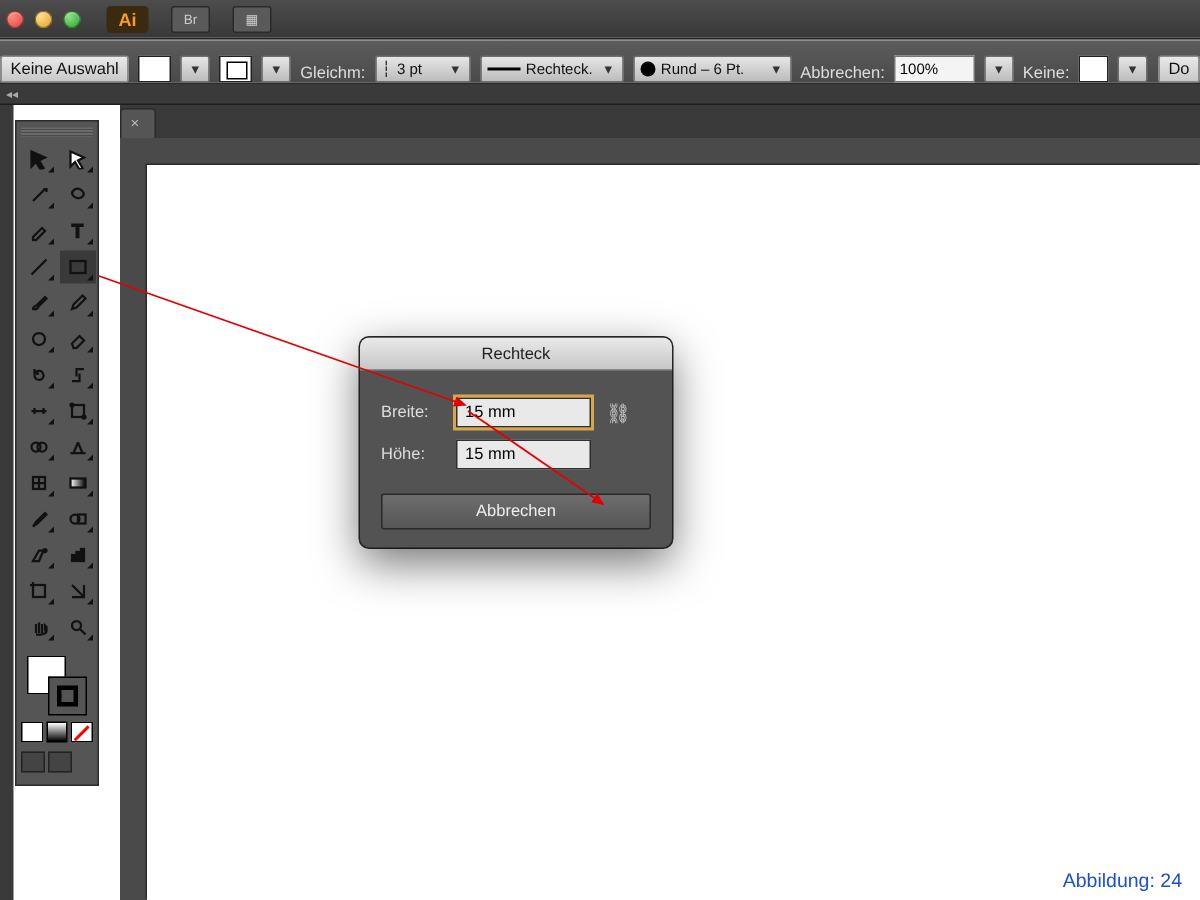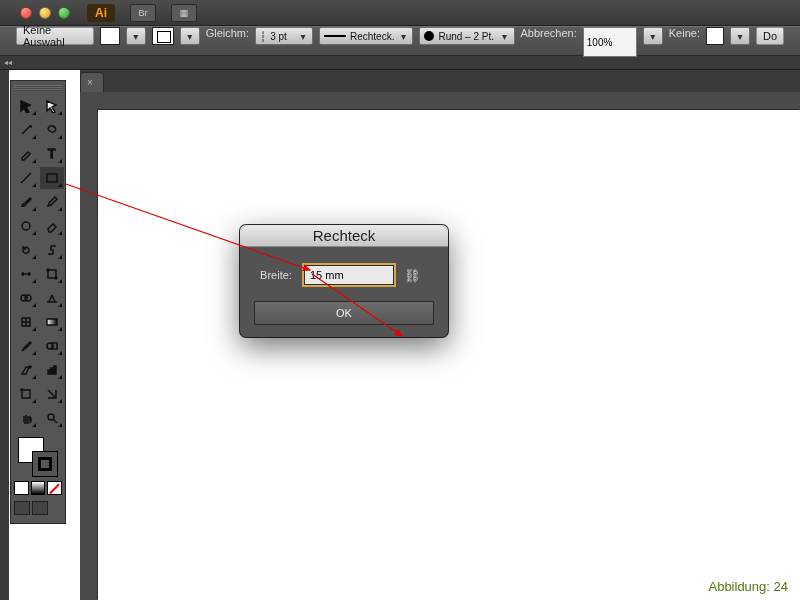--- a/index.html
+++ b/index.html
@@ -1,37 +1,37 @@
 <!DOCTYPE html>
 <html><head>
 <meta charset="utf-8">
 <style>
   * { box-sizing: border-box; margin: 0; padding: 0; font-family: "Helvetica Neue", Arial, sans-serif; }
   body { background: #fff; width: 800px; height: 600px; overflow: hidden; position: relative; }
 
   
-  .titlebar { height: 26px; background: linear-gradient(#4d4d4d,#383838); display: flex; align-items: center; padding: 0 20px; gap: 7px; border-bottom:1px solid #222;}
+  .titlebar { height: 26px; background: linear-gradient(#4d4d4d,#383838); display: flex; align-items: center; padding: 0 4px; gap: 7px; border-bottom:1px solid #222;}
   .traffic { width: 12px; height: 12px; border-radius: 50%; border:0.5px solid rgba(0,0,0,.4); box-shadow: inset 0 1px 1px rgba(255,255,255,.3);}
   .t-red { background: radial-gradient(circle at 30% 30%, #ff8b82,#e0443e); }
   .t-yel { background: radial-gradient(circle at 30% 30%, #ffe083,#e1a22a); }
   .t-grn { background: radial-gradient(circle at 30% 30%, #92e08a,#28a52b); }
   .app-badge { margin-left: 10px; width: 28px; height: 18px; background: #3a2a10; border-radius:3px; color:#ff9b1a; font-weight:bold; font-size:12px; display:flex; align-items:center; justify-content:center; }
   .tb-btn { width: 26px; height: 18px; background: #5a5a5a; border:1px solid #2a2a2a; margin-left:8px; border-radius:2px; display:flex; align-items:center; justify-content:center; color:#ccc; font-size:9px;}
 
   
-  .controlbar { height: 30px; background: linear-gradient(#5c5c5c,#4a4a4a); border-top:1px solid #707070; border-bottom:1px solid #2a2a2a; display:flex; align-items:flex-start; gap:6px; padding:0 16px; font-size:11px; color:#111;}
+  .controlbar { height: 30px; background: linear-gradient(#5c5c5c,#4a4a4a); border-top:1px solid #707070; border-bottom:1px solid #2a2a2a; display:flex; align-items:flex-end; gap:6px; padding:0 0; font-size:11px; color:#111;}
   .cb-label-chip { background: linear-gradient(#e9e9e9,#c8c8c8); border:1px solid #8a8a8a; border-radius:2px; padding:1px 6px; height:18px; display:flex; align-items:center;}
   .cb-swatch { width:22px; height:18px; border:1px solid #222; background:#fff;}
   .cb-swatch.inner-outline::after{content:""; display:block; width:12px; height:10px; margin:3px 4px; border:1px solid #000;}
   .cb-text { color:#ddd; }
   .cb-dd { height:18px; background:linear-gradient(#e6e6e6,#bcbcbc); border:1px solid #6e6e6e; border-radius:2px; display:flex; align-items:center; padding:0 4px; gap:4px; font-size:10px; color:#111;}
   .cb-dd .caret{ width:10px; text-align:center; color:#333;}
   .endcap-icon{display:inline-block; width:10px; height:10px; border-radius:50%; background:#000;}
   .thin-line{display:inline-block; width:22px; height:2px; background:#000;}
-  .cb-input{height:30px; width:54px; background:#f4f4f4; border:1px solid #777; font-size:10px; padding:0 3px;}
+  .cb-input{height:18px; width:54px; background:#f4f4f4; border:1px solid #777; font-size:10px; padding:0 3px;}
 
   
   .expand-strip { height:14px; background:#3a3a3a; border-bottom:1px solid #1e1e1e; display:flex; align-items:center;}
   .expand-strip .arrows{ width:16px; color:#aaa; font-size:8px; padding-left:4px;}
 
   
   .tabbar { position:absolute; left:80px; right:0; top:70px; height:22px; background:#3a3a3a; display:flex; align-items:flex-end;}
   .doc-tab { height:20px; background:#555; border:1px solid #2a2a2a; border-bottom:none; padding:0 10px 0 6px; font-size:10px; color:#ddd; display:flex; align-items:center; gap:5px; border-radius:3px 3px 0 0;}
   .doc-tab .x{color:#bbb; font-size:10px;}
 
@@ -56,32 +56,32 @@
   .screenmode{display:flex; gap:2px; margin-top:6px;}
   .screenmode div{width:16px; height:14px; background:#444; border:1px solid #222;}
   .toolstrip-left { position:absolute; left:0; top:70px; width:9px; bottom:0; background:#3a3a3a;}
 
   
   .canvas-wrap{ position:absolute; left:80px; top:92px; right:0; bottom:0; background:#4a4a4a;}
   .canvas{ position:absolute; left:18px; top:18px; right:0; bottom:0; background:#fff; box-shadow: -1px -1px 0 #2a2a2a;}
 
   
   .dialog { position:absolute; left:240px; top:225px; width:208px; background:#535353; border-radius:6px; box-shadow:0 10px 30px rgba(0,0,0,.55), 0 0 0 1px #2b2b2b; overflow:hidden;}
-  .dlg-title{ height:22px; background:linear-gradient(#eaeaea,#c7c7c7); font-size:15px; color:#222; display:flex; align-items:center; justify-content:center; border-bottom:1px solid #8a8a8a;}
+  .dlg-title{ height:22px; background:linear-gradient(#eaeaea,#c7c7c7); font-size:11px; color:#222; display:flex; align-items:center; justify-content:center; border-bottom:1px solid #8a8a8a;}
   .dlg-body{ padding:18px 14px 12px; }
   .row{ display:flex; align-items:center; margin-bottom:8px;}
-  .row label{ width:44px; text-align:center; color:#ddd; font-size:11px; margin-right:6px;}
+  .row label{ width:44px; text-align:left; color:#ddd; font-size:11px; margin-right:6px;}
   .row input{ width:90px; height:20px; background:#e9e9e9; border:1px solid #2f2f2f; font-size:11px; padding:0 5px; }
   .linkicon { margin-left:10px; color:#ddd; font-size:13px;}
   .dlg-btnrow{ display:flex; gap:10px; margin-top:16px;}
   .dlg-btn{ flex:1; height:24px; background:linear-gradient(#6d6d6d,#565656); border:1px solid #2a2a2a; color:#eee; font-size:11px; border-radius:2px; display:flex; align-items:center; justify-content:center; cursor:pointer;}
 
   
   .anno-svg{position:absolute; left:0; top:0; pointer-events:none;}
-  .caption{ position:absolute; right:12px; bottom:6px; color:#4d7c0f; font-size:13px;}
+  .caption{ position:absolute; right:12px; bottom:6px; color:#1d4ed8; font-size:13px;}
 </style>
 </head>
 <body>
 
 <div class="titlebar">
   <div class="traffic t-red"></div>
   <div class="traffic t-yel"></div>
   <div class="traffic t-grn"></div>
   <div class="app-badge">Ai</div>
   <div class="tb-btn">Br</div>
@@ -104,21 +104,21 @@
       <span>3 pt</span>
       <span class="caret" style="margin-left:auto">▾</span>
     </div>
   <div class="cb-dd" style="width:96px">
       <span class="thin-line"></span>
       <span>Rechteck.</span>
       <span class="caret" style="margin-left:auto">▾</span>
     </div>
   <div class="cb-dd" style="width:106px">
       <span class="endcap-icon"></span>
-      <span>Rund – 2 Pt.</span>
+      <span>Rund – 6 Pt.</span>
       <span class="caret" style="margin-left:auto">▾</span>
     </div>
   <span class="cb-text">Abbrechen:</span>
   <input class="cb-input" value="100%" style="">
   <div class="cb-dd">
       <span class="caret">▾</span>
     </div>
   <span class="cb-text">Keine:</span>
   <div class="cb-swatch" style="width:20px"></div>
   <div class="cb-dd">
@@ -511,22 +511,26 @@
 </div>
 
 <div class="dialog">
   <div class="dlg-title">Rechteck</div>
   <div class="dlg-body">
     <div class="row">
       <label>Breite:</label>
       <input style="outline: rgb(215, 165, 74) solid 2px;" value="15 mm">
       <span class="linkicon">⛓</span>
     </div>
+    <div class="row">
+      <label>Höhe:</label>
+      <input value="15 mm" style="">
+    </div>
     <div class="dlg-btnrow">
-      <div class="dlg-btn">OK</div>
+      <div class="dlg-btn">Abbrechen</div>
     </div>
   </div>
 </div>
 
 <svg class="anno-svg" width="800" height="600">
   <defs>
       <marker id="ah" markerWidth="8" markerHeight="8" refX="6" refY="3" orient="auto">
         <path d="M0,0 L7,3 L0,6 Z" fill="#e40000"></path>
       </marker>
     </defs>

